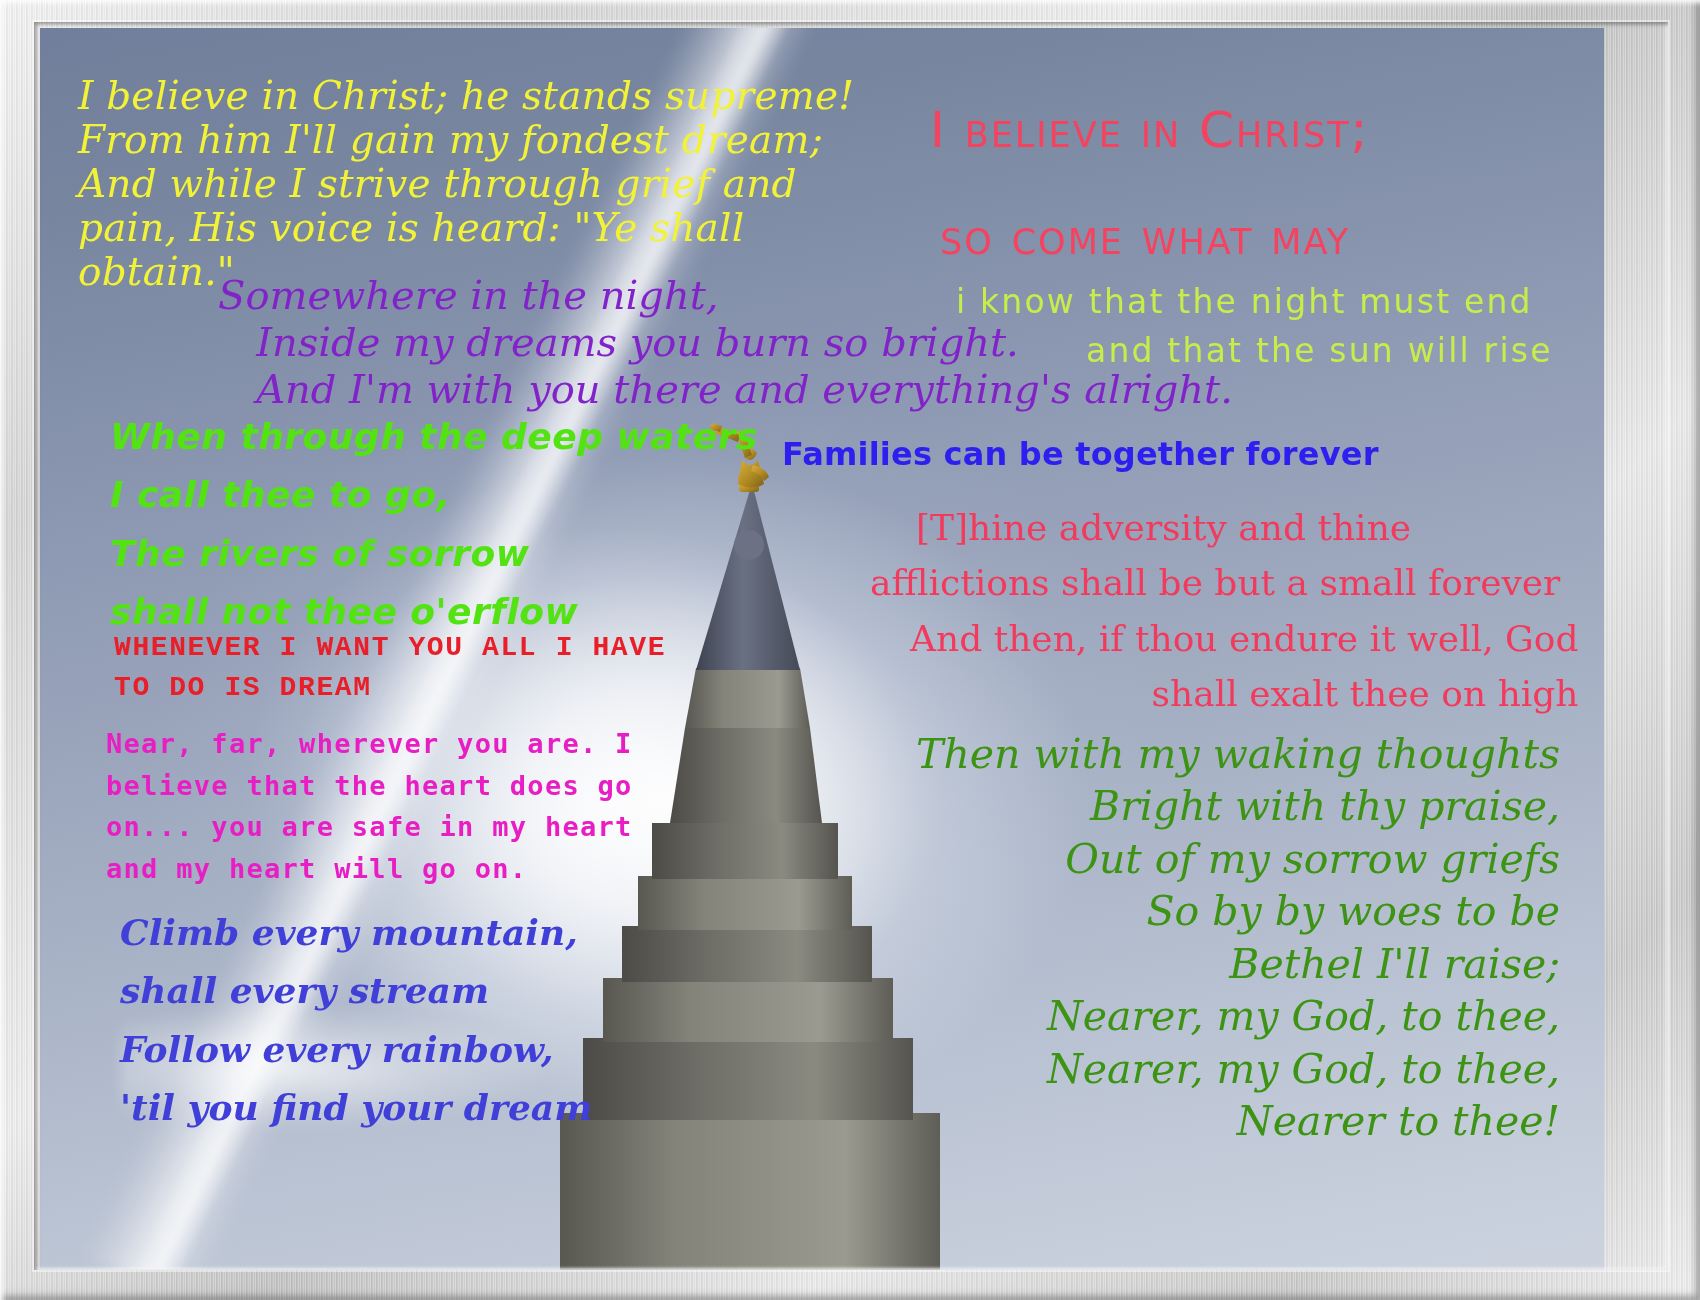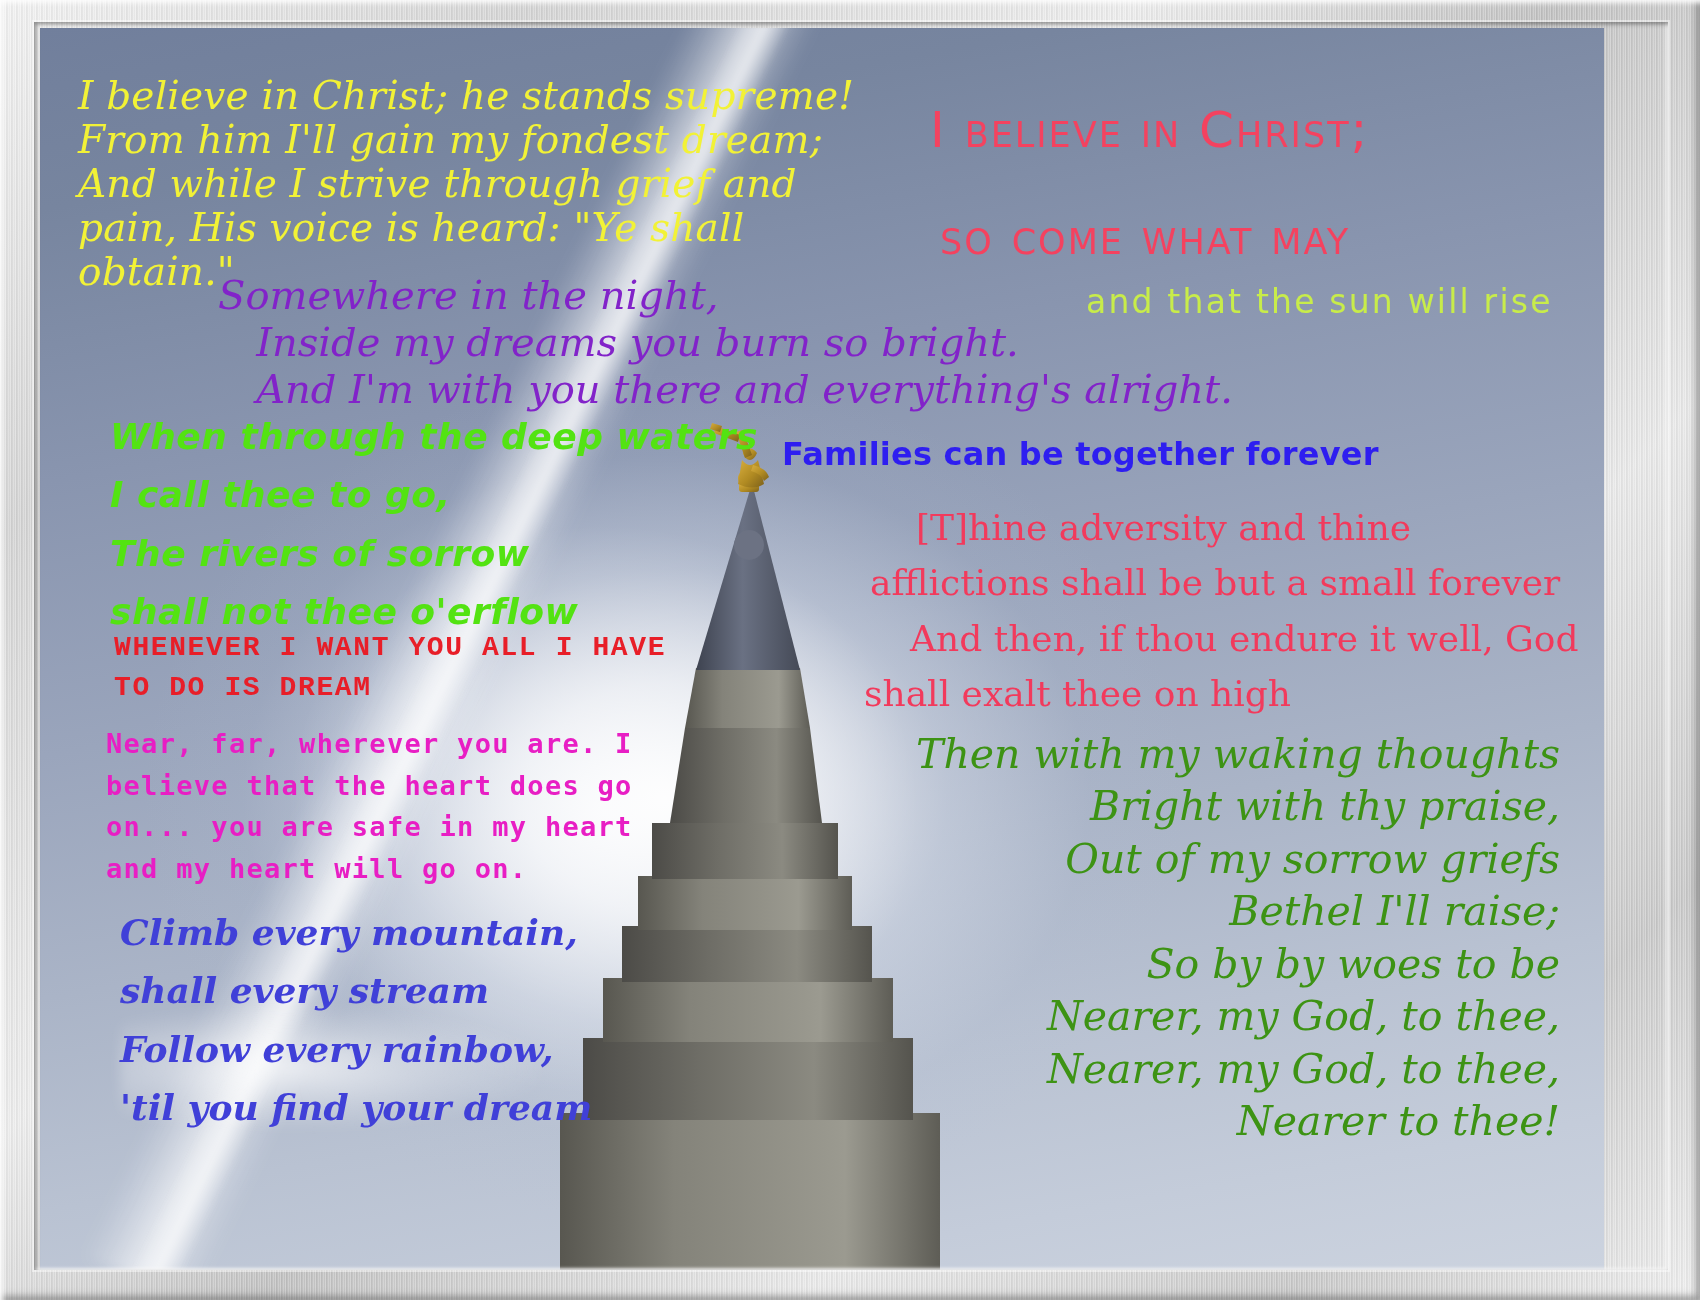--- a/index.html
+++ b/index.html
@@ -220,21 +220,21 @@
   .blk-pinkserif {
     left: 818px; top: 472px;
     color: #f23a5c;
     font-family: "DejaVu Serif", serif;
     font-size: 36px;
     line-height: 1.54;
   }
   .blk-pinkserif .r1 { display: block; padding-left: 58px; }
   .blk-pinkserif .r2 { display: block; padding-left: 12px; }
   .blk-pinkserif .r3 { display: block; padding-left: 52px; }
-  .blk-pinkserif .r4 { display: block; padding-left: 6px; }
+  .blk-pinkserif .r4 { display: block; padding-left: 6px; text-align: right; }
   
   .blk-greenhymn {
     left: 760px; top: 700px;
     width: 760px;
     color: #3d9314;
     font-family: "DejaVu Serif", serif;
     font-style: italic;
     font-size: 41px;
     line-height: 1.28;
     text-align: right;
@@ -313,21 +313,21 @@
 <span>And while I strive through grief and</span>
 <span>pain, His voice is heard: "Ye shall</span>
 <span>obtain."</span></div>
 
     <div class="txt blk-purple"><span>Somewhere in the night,</span>
 <span>   Inside my dreams you burn so bright.</span>
 <span>   And I'm with you there and everything's alright.</span></div>
 
     <div class="txt blk-red-head"><span>I believe in Christ;</span><span class="l2">so come what may</span></div>
 
-    <div class="txt blk-ygreen"><span class="l2">and that the sun will rise</span></div>
+    <div class="txt blk-ygreen"><span>i know that the night must end</span><span class="l2">and that the sun will rise</span></div>
 
     <div class="txt blk-green-script"><span>When through the deep waters</span>
 <span>I call thee to go,</span>
 <span>The rivers of sorrow</span>
 <span>shall not thee o'erflow</span></div>
 
     <div class="txt blk-red-stencil"><span>WHENEVER I WANT YOU ALL I HAVE</span>
 <span>TO DO IS DREAM</span></div>
 
     <div class="txt blk-magenta"><span>Near, far, wherever you are. I</span>
@@ -341,22 +341,22 @@
 <span>'til you find your dream</span></div>
 
     <div class="txt blk-blue-bold">Families can be together forever</div>
 
     <div class="txt blk-pinkserif"><span class="r1">[T]hine adversity and thine</span><span class="r2">afflictions shall be but a small forever</span><span class="r3">And then, if thou endure it well, God</span><span class="r4">shall exalt thee on high</span></div>
 
     <div class="blk-greenhymn txt">
         <span>Then with my waking thoughts</span>
         <span>Bright with thy praise,</span>
         <span>Out of my sorrow griefs</span>
+        <span>So by by woes to be</span>
         <span>Bethel I'll raise;</span>
-        <span>So by by woes to be</span>
         <span>Nearer, my God, to thee,</span>
         <span>Nearer, my God, to thee,</span>
         <span>Nearer to thee!</span>
       </div>
 
   </div>
 
   <div class="frame-inner-bevel"></div>
 </div>
 

